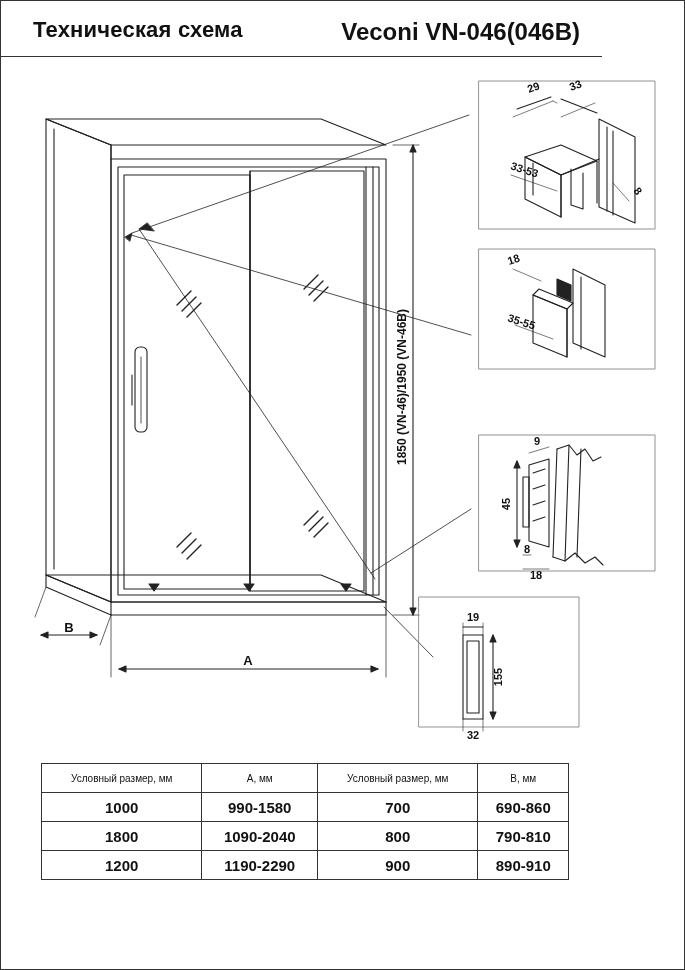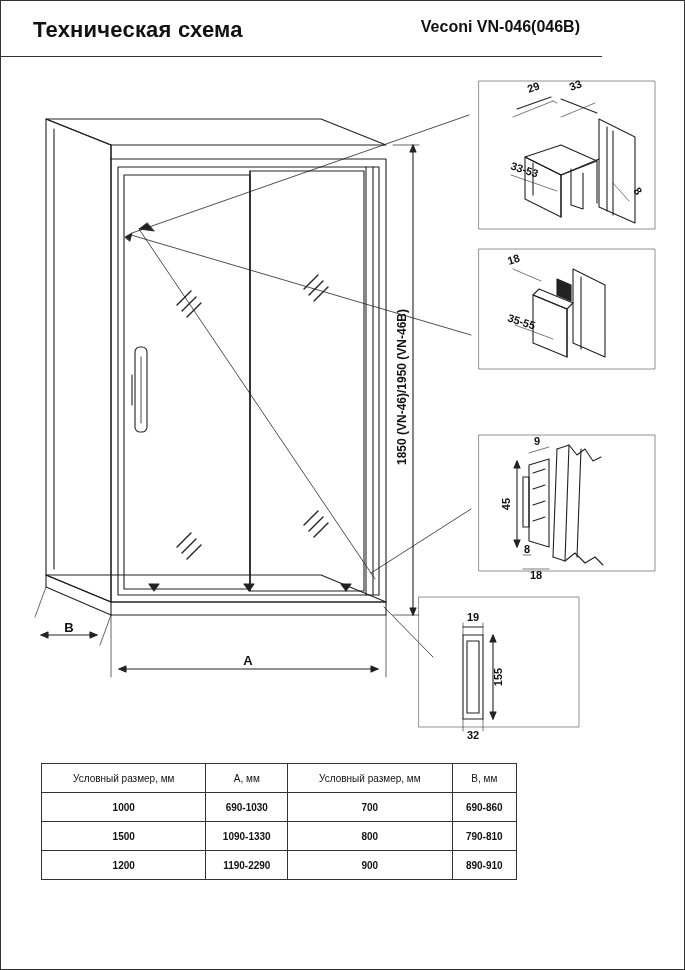--- a/index.html
+++ b/index.html
@@ -36,57 +36,57 @@
     left: 32px;
     top: 16px;
     font-size: 22px;
     font-weight: bold;
     letter-spacing: 0.2px;
   }
   .header-model {
     position: absolute;
     right: 22px;
     top: 17px;
-    font-size: 16px;
+    font-size: 24px;
     font-weight: bold;
     white-space: nowrap;
   }
   .drawing {
     position: absolute;
     left: 0;
     top: 56px;
     width: 683px;
     height: 690px;
   }
   svg { display: block; }
 
   .tbl-wrap {
     position: absolute;
     left: 40px;
     top: 762px;
     width: 528px;
   }
   table.spec {
     border-collapse: collapse;
-    width: 476px;
+    width: 528px;
     font-size: 10.5px;
   }
   table.spec th, table.spec td {
     border: 1px solid #333;
     text-align: center;
     padding: 5px 2px;
     height: 18px;
   }
   table.spec th {
     font-weight: normal;
     font-size: 10px;
   }
   table.spec td {
     font-weight: bold;
-    font-size: 10px;
+    font-size: 15px;
   }
 </style>
 </head>
 <body>
 
 <div class="page">
 
   <div class="header">
     <div class="header-title">Техническая схема</div>
     <div class="header-model">Veconi VN-046(046B)</div>
@@ -283,27 +283,27 @@
         <tr>
           <th>Условный размер, мм</th>
           <th>А, мм</th>
           <th>Условный размер, мм</th>
           <th>В, мм</th>
         </tr>
       </thead>
       <tbody>
         <tr>
           <td>1000</td>
-          <td>690-1030</td>
+          <td>990-1580</td>
           <td>700</td>
           <td>690-860</td>
         </tr>
         <tr>
-          <td>1500</td>
-          <td>1090-1330</td>
+          <td>1800</td>
+          <td>1090-2040</td>
           <td>800</td>
           <td>790-810</td>
         </tr>
         <tr>
           <td>1200</td>
           <td>1190-2290</td>
           <td>900</td>
           <td>890-910</td>
         </tr>
       </tbody>

